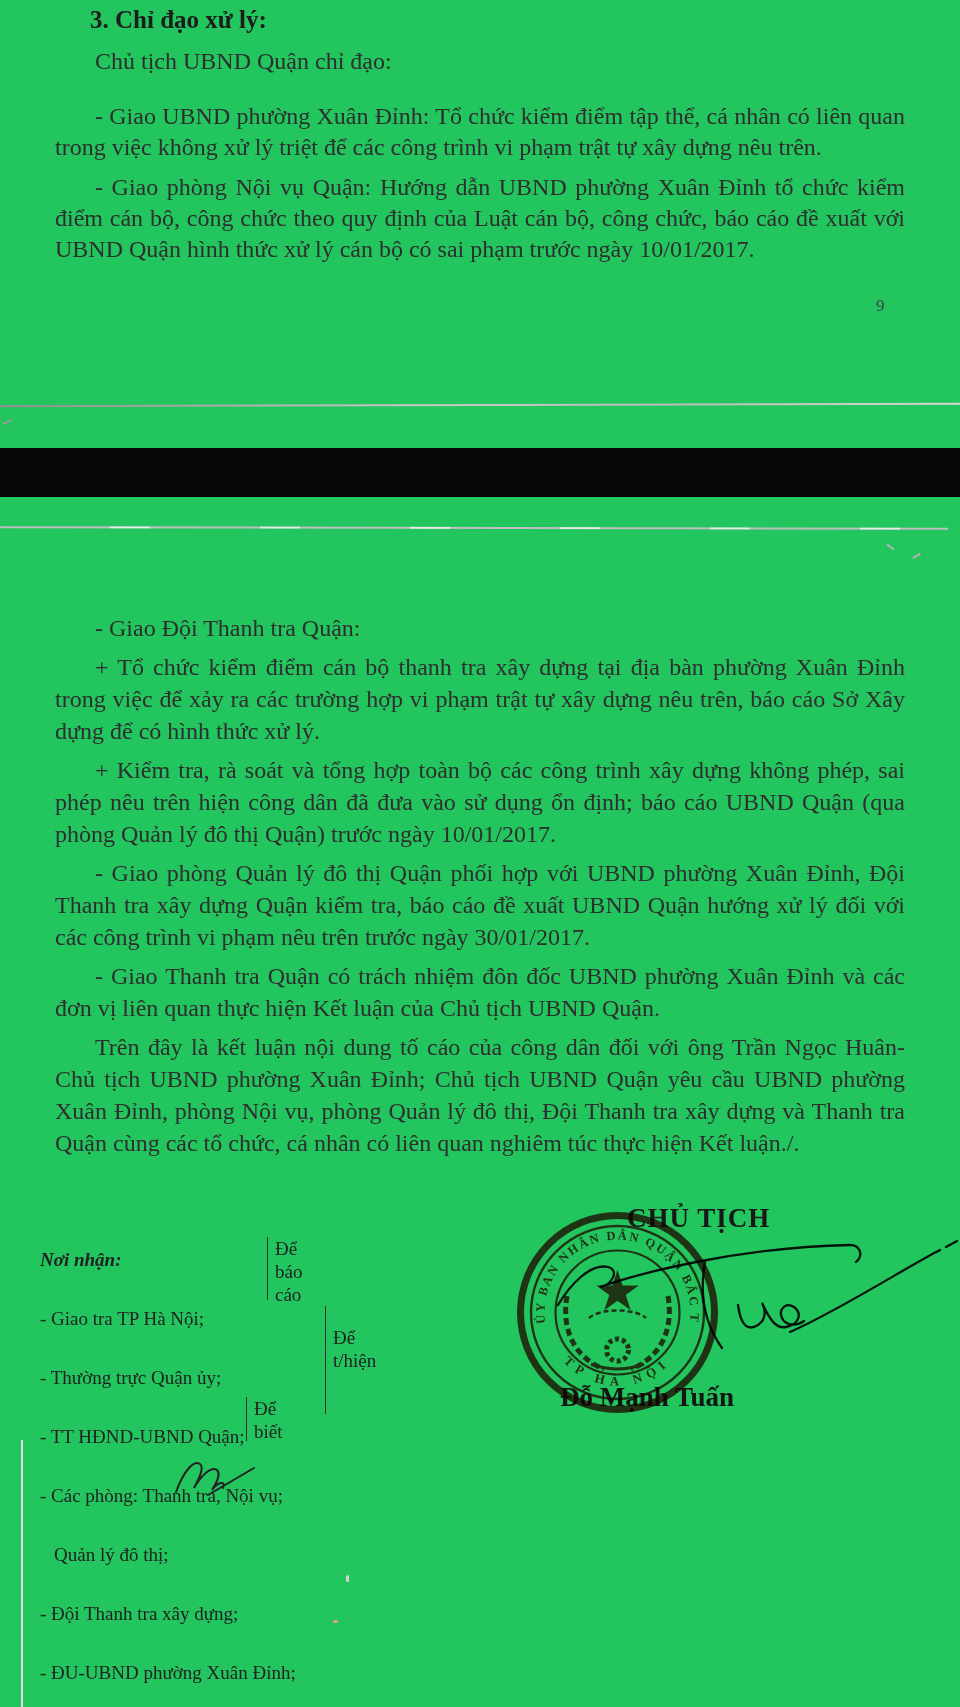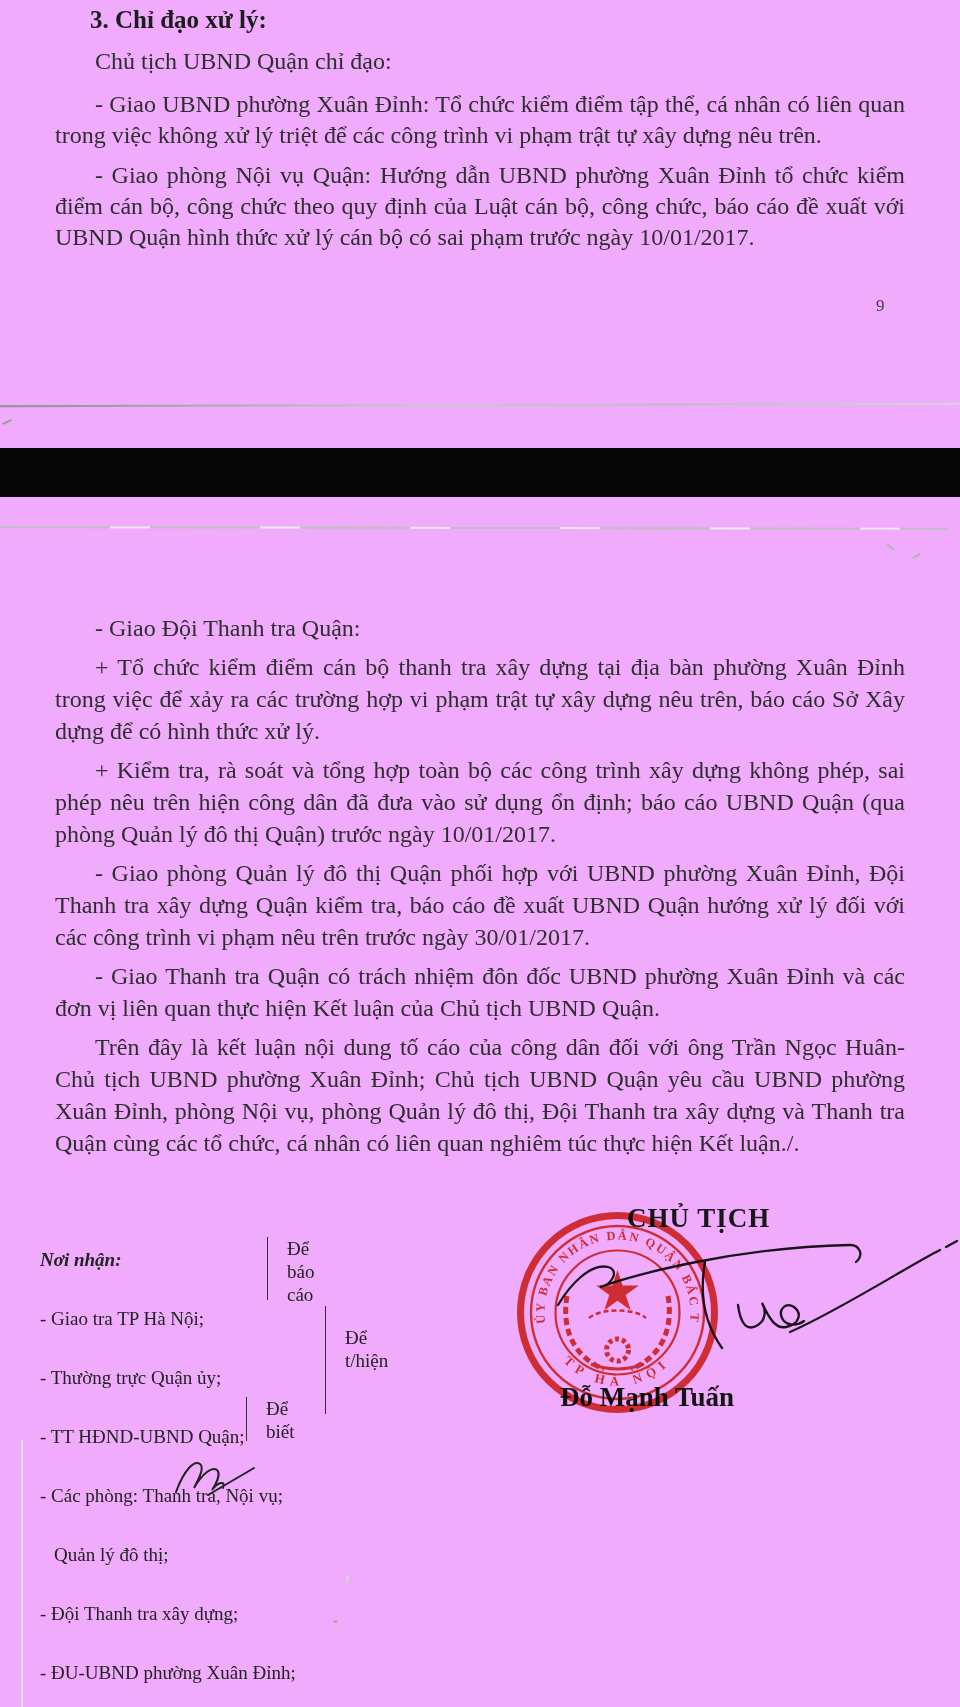--- a/index.html
+++ b/index.html
@@ -1,24 +1,24 @@
 <!DOCTYPE html>
 <html><head>
 <meta charset="utf-8">
 <style>
   html,body{margin:0;padding:0;background:#ffffff;}
-  .page{position:relative;width:960px;height:1707px;background:#f0abfc;overflow:hidden;
+  .page{position:relative;width:960px;height:1707px;background:#22c55e;overflow:hidden;
         font-family:"Liberation Serif","DejaVu Serif",serif;color:#2b2b2b;}
   
   .textblock{position:absolute;left:55px;width:850px;font-size:24px;line-height:31px;
              text-align:justify;color:#2e2e2e;}
   .textblock p{margin:0 0 9px 0;text-indent:40px;}
   .tb1{top:4px;}
   .tb1 .heading{font-weight:bold;font-size:25px;color:#1c1c1c;text-indent:35px;margin-bottom:11px;}
-  .tb1 .intro{margin-bottom:12px;}
+  .tb1 .intro{margin-bottom:24px;}
   .tb2{top:612px;line-height:32px;}
   .tb2 p{margin-bottom:7px;}
   .tb2 .closing{margin-top:0;}
   
   .pagenum{position:absolute;left:876px;top:296px;font-size:17px;color:#3c4046;}
   
   .scanline1{position:absolute;left:0;top:404px;width:960px;height:2px;
              background:linear-gradient(to right,#8f8f8f,#c9c9c9 45%,#bdbdbd 70%,#d6d6d6);
              transform:rotate(-0.15deg);}
   .blackbar{position:absolute;left:0;top:448px;width:960px;height:49px;background:#060606;}
@@ -30,21 +30,21 @@
   .tick2{left:912px;top:555px;width:9px;height:2px;transform:rotate(-32deg);}
   .tick3{left:2px;top:421px;width:10px;height:2px;background:#9a9a9a;transform:rotate(-25deg);}
   .vline{position:absolute;left:21px;top:1440px;width:2px;height:267px;background:#dedede;}
   .speck-gray{position:absolute;left:346px;top:1575px;width:3px;height:7px;background:#d3d3d3;border-radius:2px;}
   .speck-red{position:absolute;left:333px;top:1620px;width:5px;height:3px;background:#e49a94;border-radius:2px;}
   
   .recipients{position:absolute;left:40px;top:1212px;width:300px;font-size:19px;line-height:23px;color:#222;}
   .recipients .label{font-weight:bold;font-style:italic;}
   .recipients div{white-space:nowrap;margin-top:36px;}
   .rec-indent{padding-left:14px;}
-  .bracket{position:absolute;border-left:1.6px solid #2f2f2f;font-size:19px;line-height:23px;color:#222;padding-left:19px;}
+  .bracket{position:absolute;border-left:1.6px solid #2f2f2f;font-size:19px;line-height:23px;color:#222;padding-left:7px;}
   .bracket-a{left:267px;top:1237px;height:63px;}
   .bracket-b{left:325px;top:1306px;height:88px;padding-top:20px;box-sizing:content-box;}
   .bracket-c{left:246px;top:1397px;height:44px;}
   
   .president-title{position:absolute;left:627px;top:1203px;font-size:27px;font-weight:bold;
                    letter-spacing:1px;color:#171717;white-space:nowrap;}
   .signatory-name{position:absolute;left:560px;top:1382px;font-size:27px;font-weight:bold;
                   color:#141414;white-space:nowrap;}
   .stamp-svg{position:absolute;left:505px;top:1200px;width:225px;height:225px;
              mix-blend-mode:multiply;opacity:.93;}

